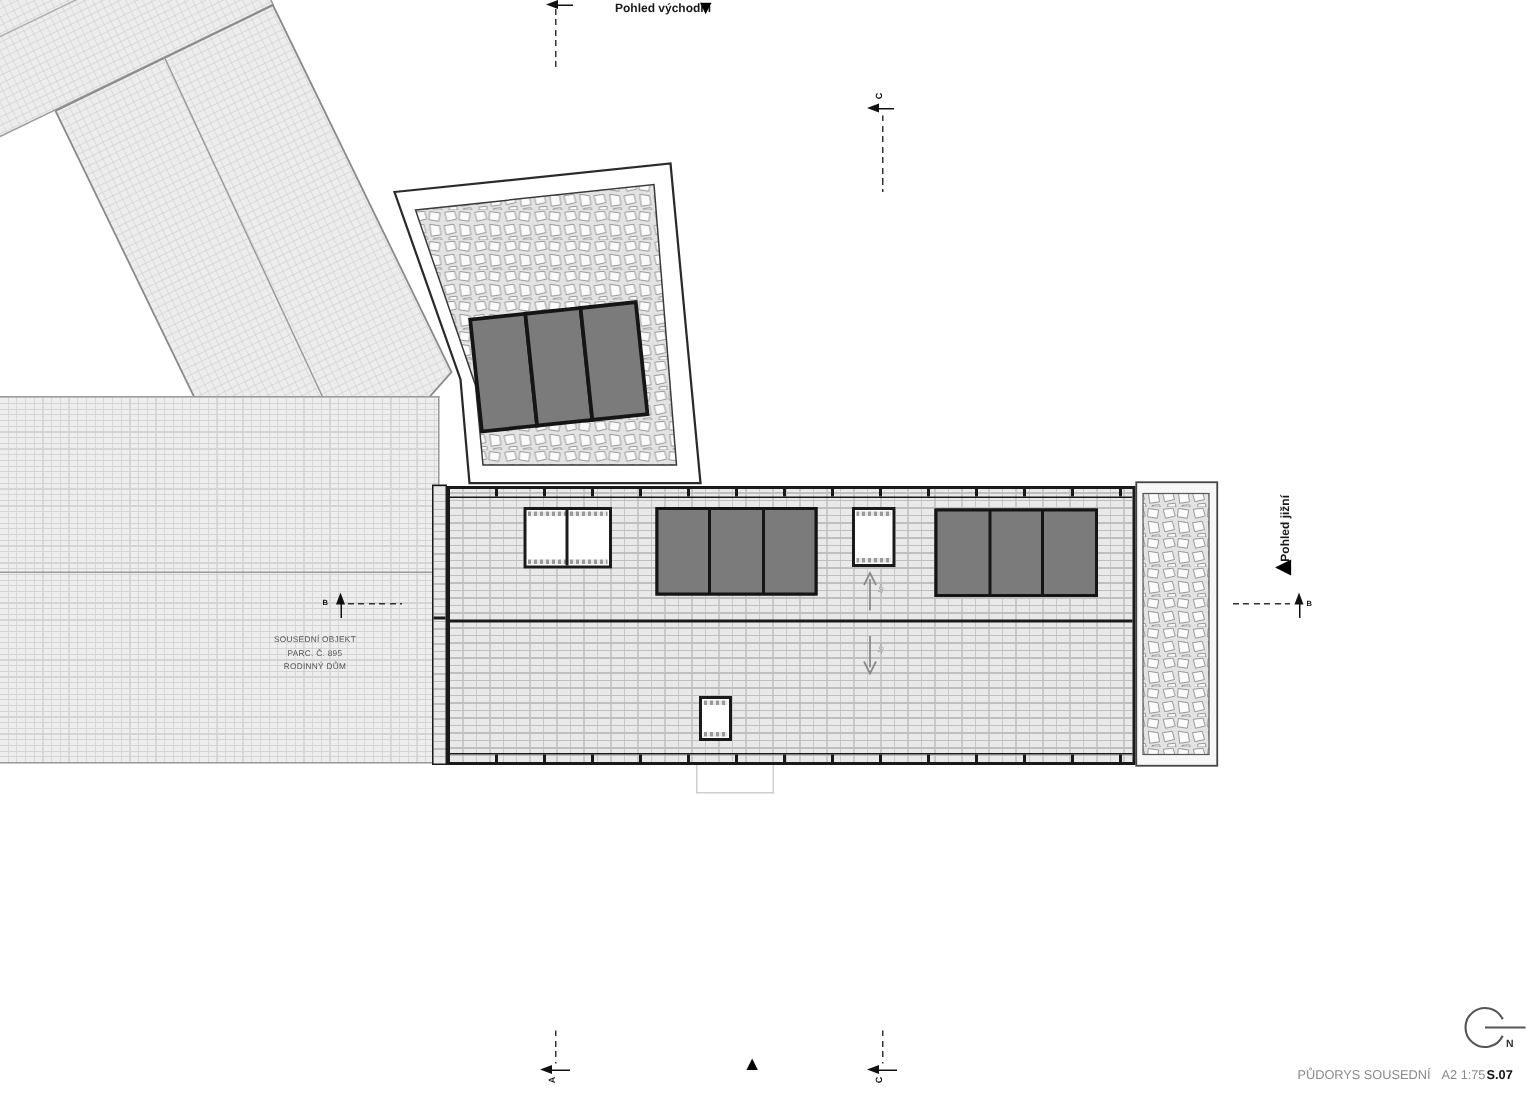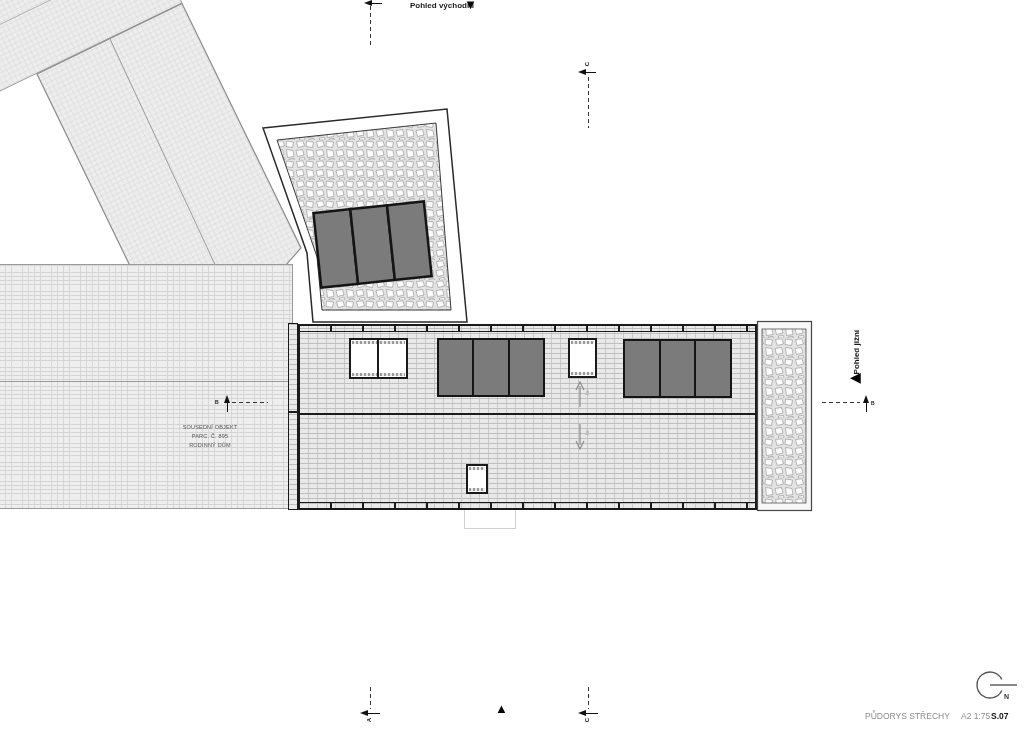--- a/index.html
+++ b/index.html
@@ -205,17 +205,17 @@
 
   <span class="abs view-label" style="left:852px;top:330px;writing-mode:vertical-rl;transform:rotate(180deg);">Pohled jižní</span>
   <span class="abs tri" style="left:850px;top:370px;font-size:14px;">◀</span>
 
   <svg class="abs" style="left:974px;top:668px;" width="48" height="36" viewBox="0 0 48 36">
     <path d="M27.8 11.5 A13 13 0 1 0 27.8 22.5" fill="none" stroke="#555" stroke-width="1.4"></path>
     <line x1="16" y1="17" x2="43" y2="17" stroke="#555" stroke-width="1.4"></line>
   </svg>
   <span class="abs n-label" style="left:1004px;top:693px;">N</span>
 
-  <span class="abs tb-muted" style="left:865px;top:711px;">PŮDORYS STŘECHY</span>
+  <span class="abs tb-muted" style="left:865px;top:711px;">PŮDORYS SOUSEDNÍ</span>
   <span class="abs tb-muted" style="left:961px;top:711px;">A2 1:75</span>
   <span class="abs tb-bold" style="left:991px;top:711px;text-align:right;">S.07</span>
 
 </div>
 
 </body></html>

